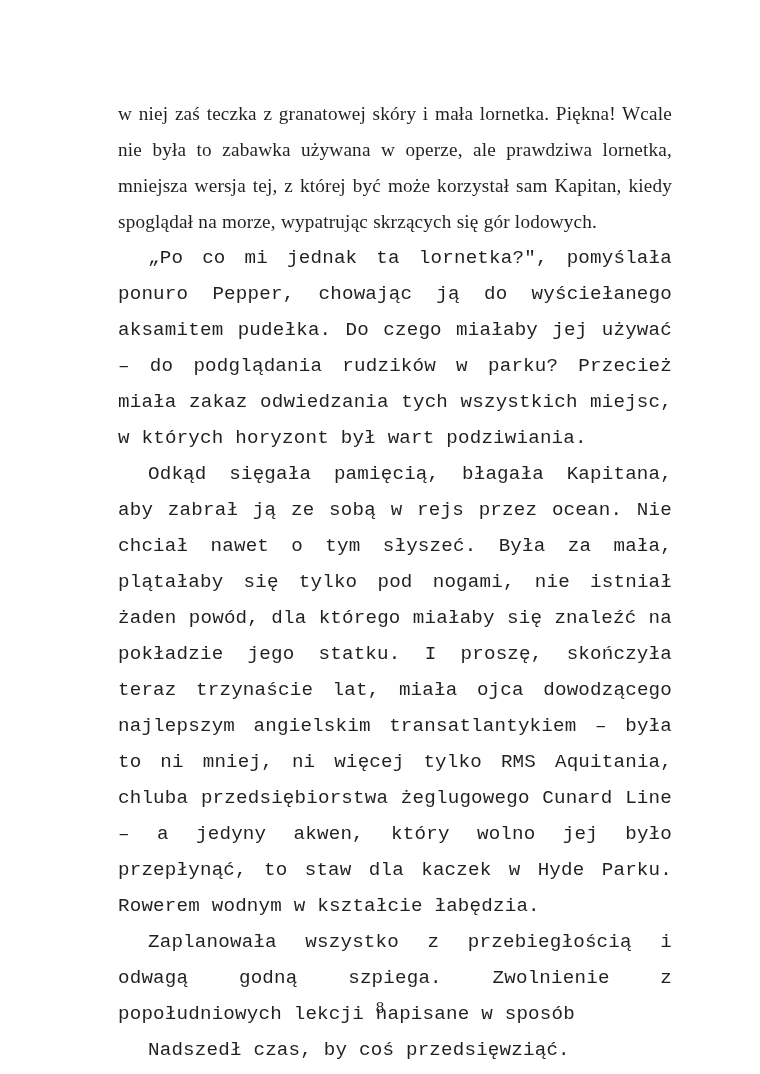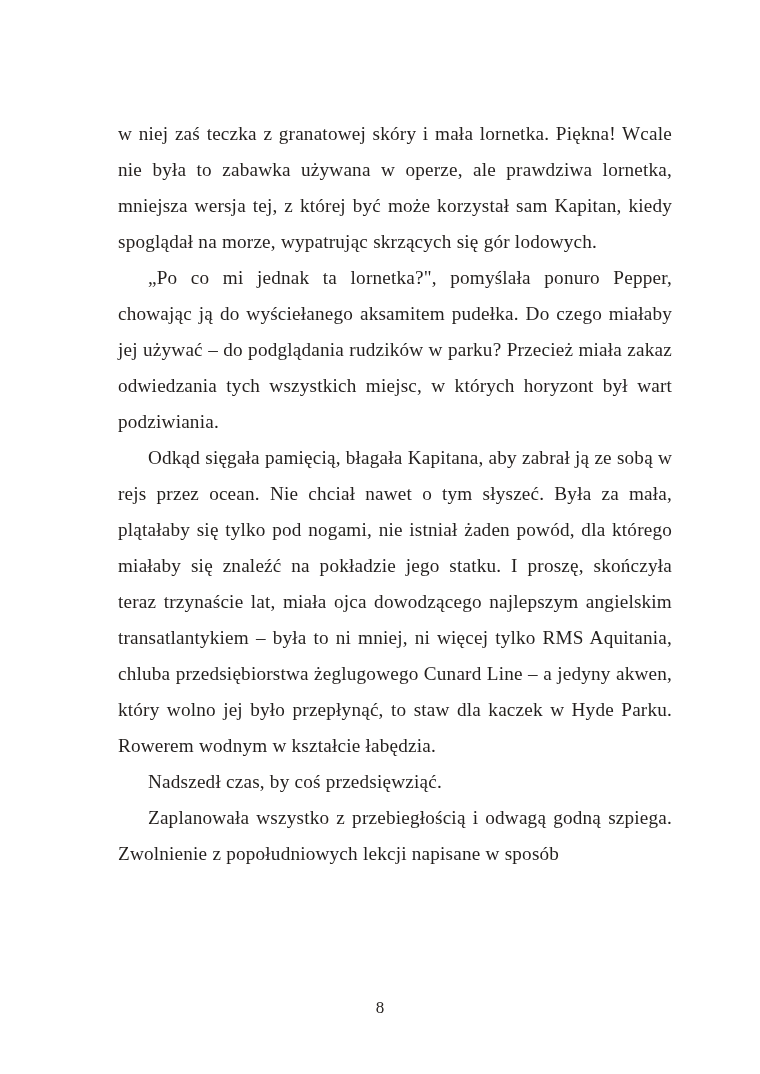--- a/index.html
+++ b/index.html
@@ -23,38 +23,39 @@
     left: 0;
     top: 0;
     width: 760px;
     height: 1074px;
     background: #ffffff;
   }
 
   .text-block {
     position: absolute;
     left: 118px;
-    top: 116px;
+    top: 96px;
     width: 554px;
   }
 
   .para {
     margin: 0;
     font-size: 19.2px;
     line-height: 36px;
     text-align: justify;
     text-justify: inter-word;
     letter-spacing: 0.01em;
     word-spacing: 0.005em;
     hyphens: none;
     -webkit-hyphens: none;
   }
 
   .para.indent {
     text-indent: 30px;
+    font-family: Liberation Mono, monospace;
   }
 
   .para.continuation {
     text-indent: 0;
   }
 
   
   .para:last-child {
     margin-bottom: 0;
   }
@@ -73,19 +74,19 @@
 </style>
 </head>
 <body>
 
 <div class="page">
 
   <div class="text-block">
     <p class="para continuation">w niej zaś teczka z granatowej skóry i mała lornetka. Piękna! Wcale nie była to zabawka używana w operze, ale prawdziwa lornetka, mniejsza wersja tej, z której być może korzystał sam Kapitan, kiedy spoglądał na morze, wypatrując skrzących się gór lodowych.</p>
     <p class="para indent">„Po co mi jednak ta lornetka?", pomyślała ponuro Pepper, chowając ją do wyściełanego aksamitem pudełka. Do czego miałaby jej używać – do podglądania rudzików w parku? Przecież miała zakaz odwiedzania tych wszystkich miejsc, w których horyzont był wart podziwiania.</p>
     <p class="para indent">Odkąd sięgała pamięcią, błagała Kapitana, aby zabrał ją ze sobą w rejs przez ocean. Nie chciał nawet o tym słyszeć. Była za mała, plątałaby się tylko pod nogami, nie istniał żaden powód, dla którego miałaby się znaleźć na pokładzie jego statku. I proszę, skończyła teraz trzynaście lat, miała ojca dowodzącego najlepszym angielskim transatlantykiem – była to ni mniej, ni więcej tylko RMS Aquitania, chluba przedsiębiorstwa żeglugowego Cunard Line – a jedyny akwen, który wolno jej było przepłynąć, to staw dla kaczek w Hyde Parku. Rowerem wodnym w kształcie łabędzia.</p>
+    <p class="para indent">Zaplanowała wszystko z przebiegłością i odwagą godną szpiega. Zwolnienie z popołudniowych lekcji napisane w sposób</p>
     <p class="para indent">Nadszedł czas, by coś przedsięwziąć.</p>
-    <p class="para indent">Zaplanowała wszystko z przebiegłością i odwagą godną szpiega. Zwolnienie z popołudniowych lekcji napisane w sposób</p>
   </div>
 
   <div class="folio">8</div>
 
 </div>
 
 </body></html>

